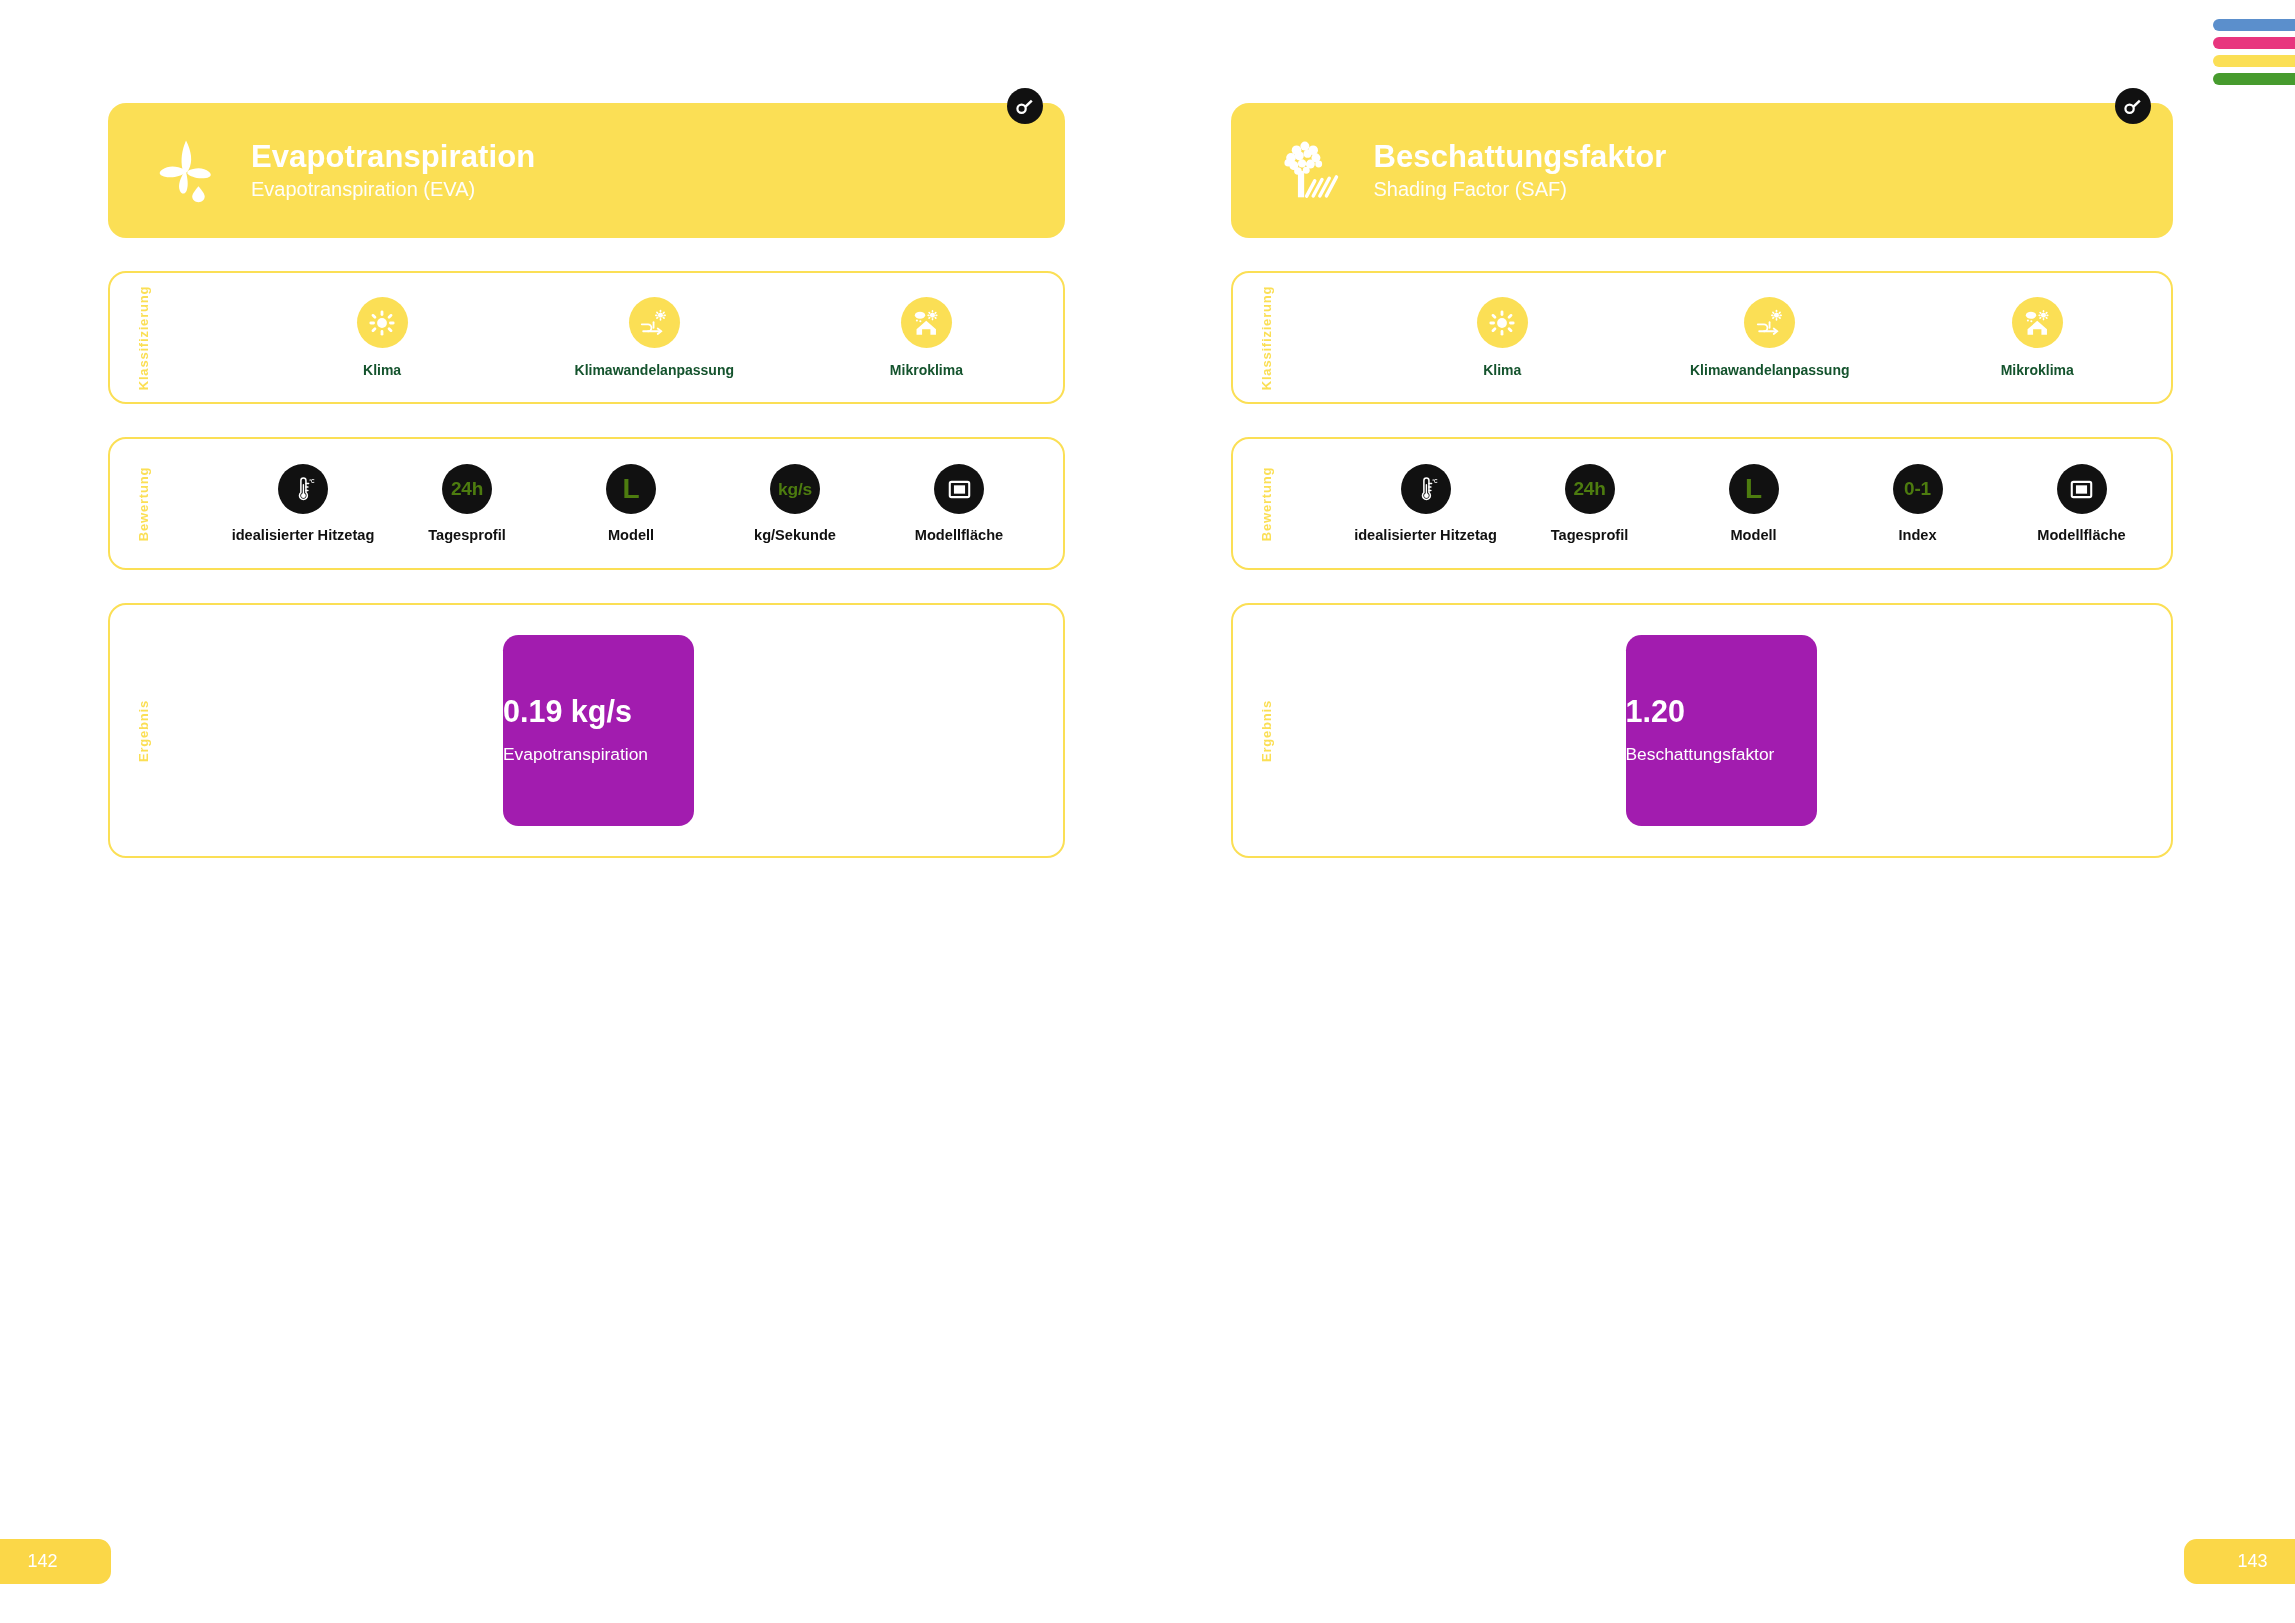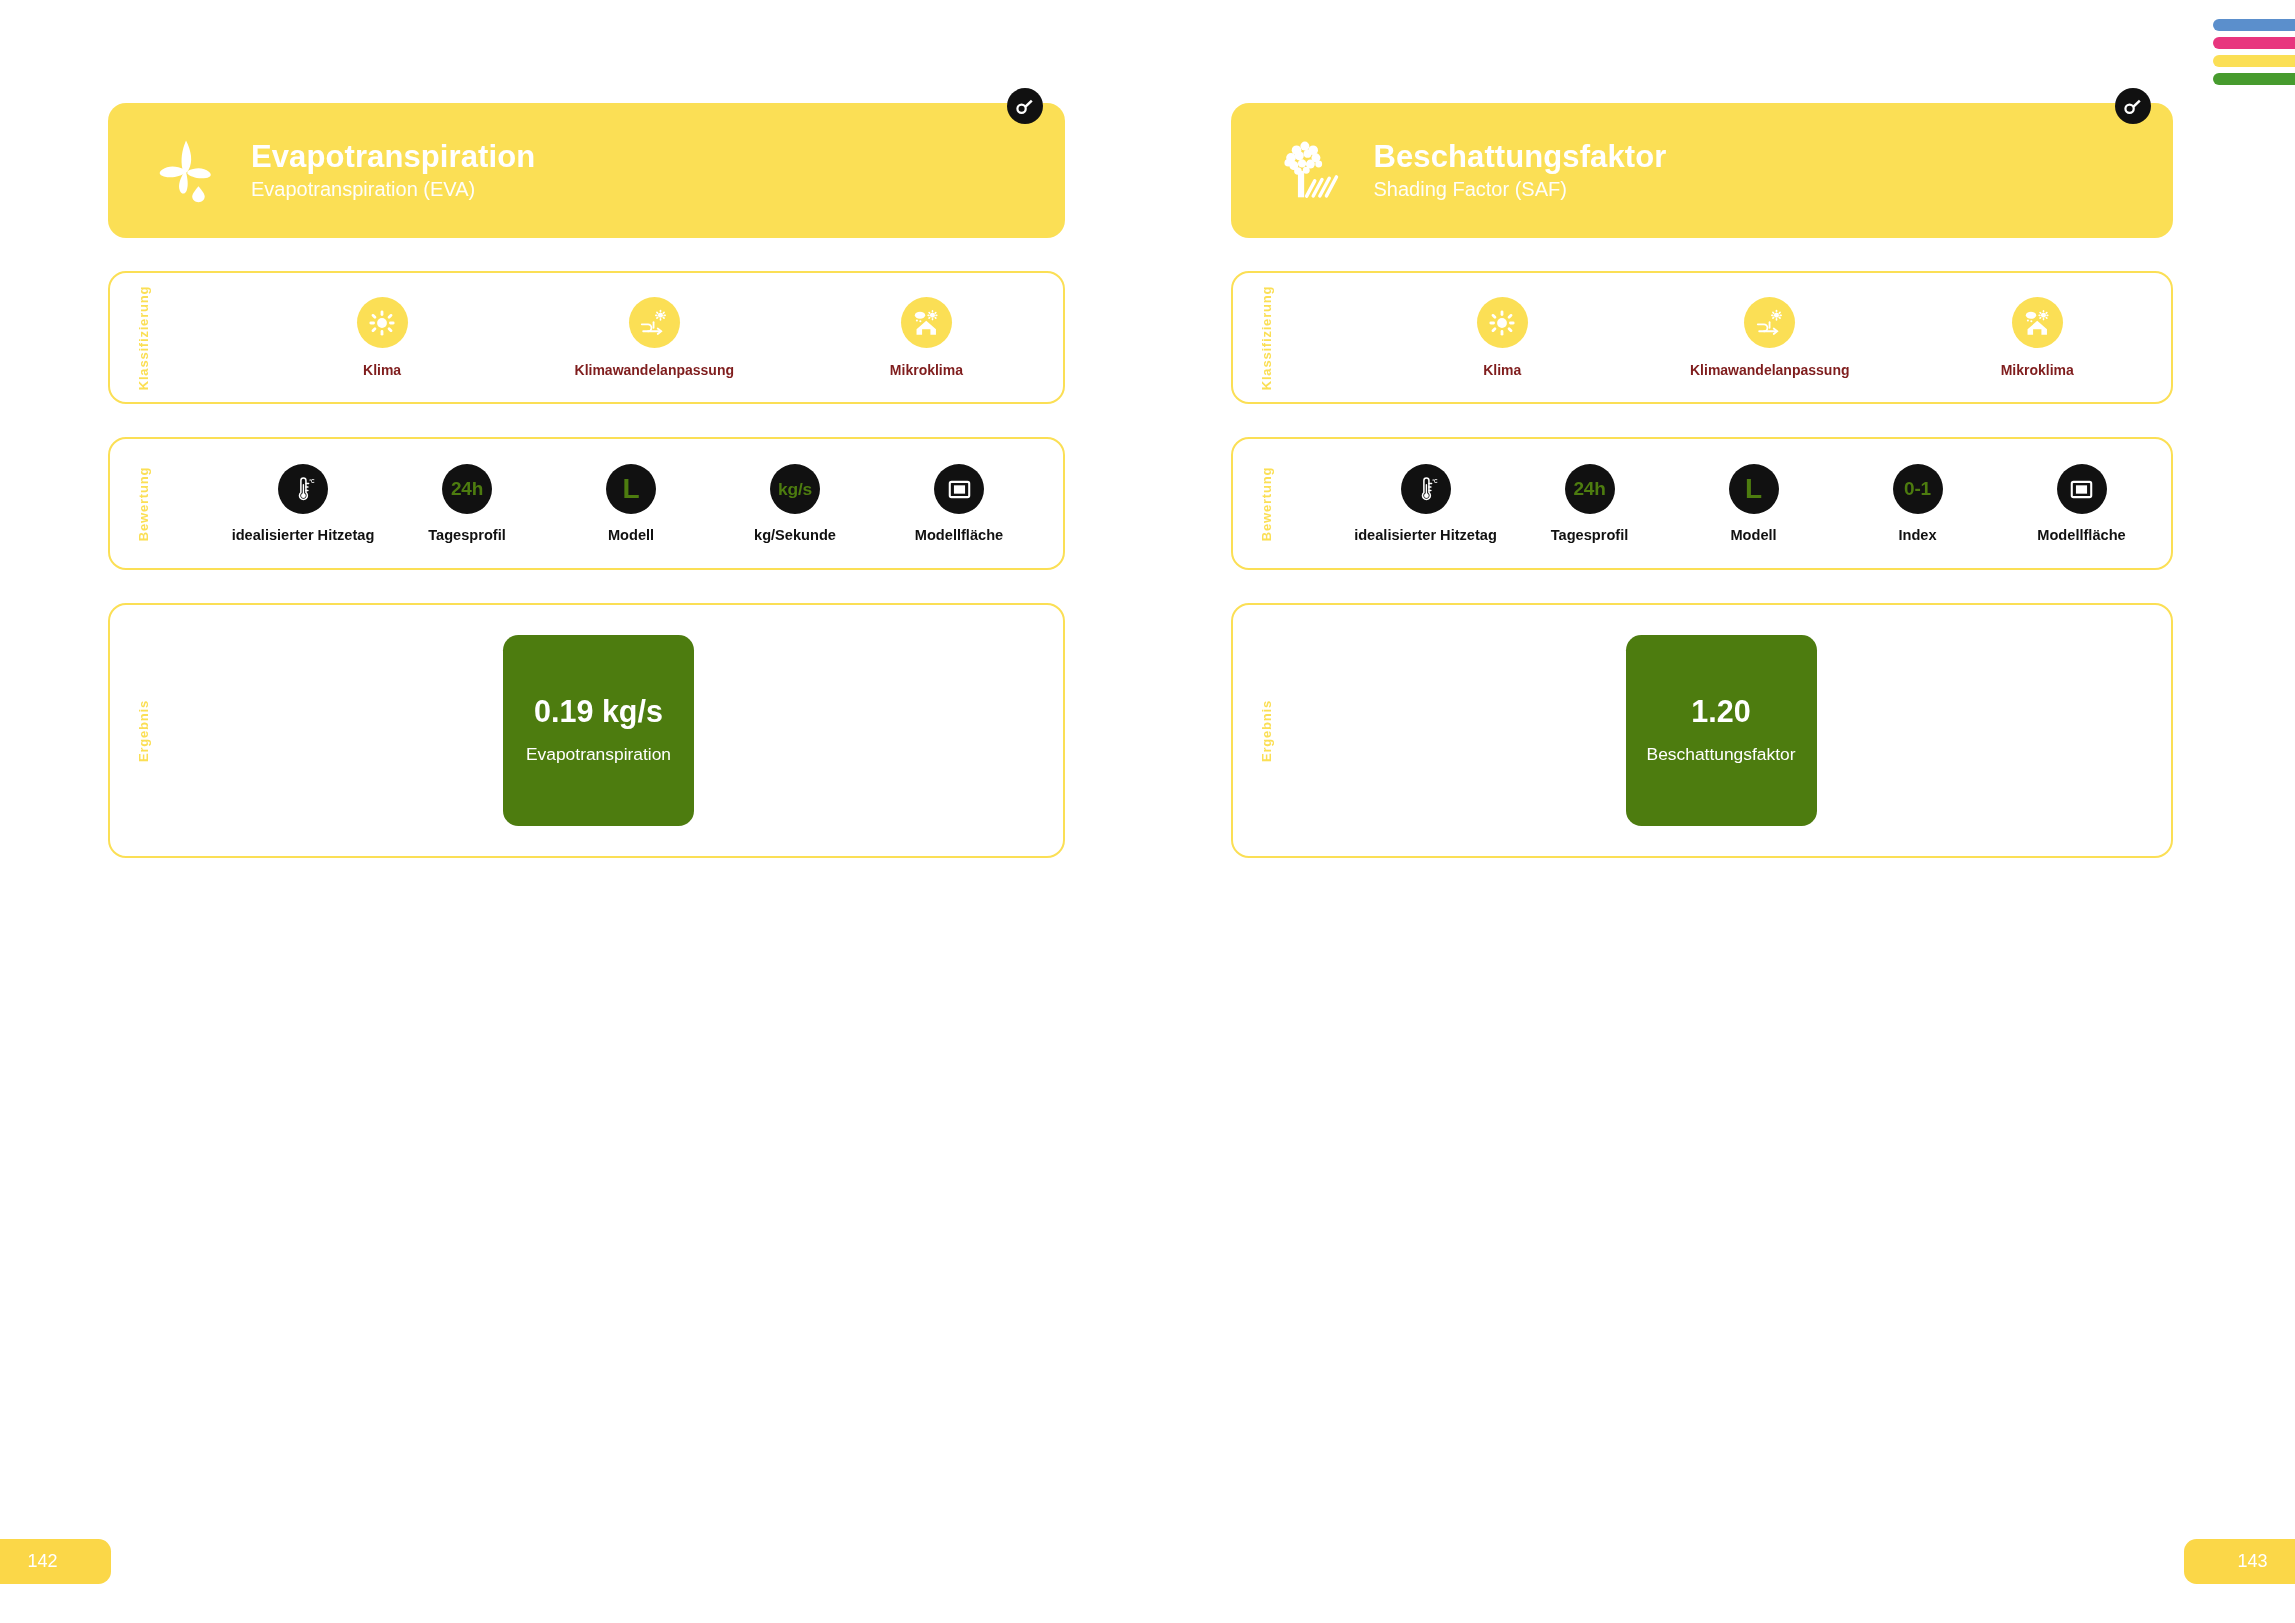--- a/index.html
+++ b/index.html
@@ -149,21 +149,21 @@
     border-radius: 50%;
     background: #FBDF55;
     display: flex;
     align-items: center;
     justify-content: center;
   }
   .class-caption {
     margin-top: 14px;
     font-size: 14px;
     font-weight: bold;
-    color: #7f1d1d;
+    color: #14532d;
     white-space: nowrap;
   }
 
   
   .rate-row {
     display: flex;
     align-items: center;
     width: 100%;
     padding-left: 111px;
     box-sizing: border-box;
@@ -201,25 +201,25 @@
     display: flex;
     align-items: center;
     justify-content: flex-start;
     width: 100%;
     padding-left: 136px;
     box-sizing: border-box;
   }
   .result-tile {
     width: 191px;
     height: 191px;
-    background: #4d7c0f;
+    background: #a21caf;
     border-radius: 15.3px;
     display: flex;
     flex-direction: column;
-    align-items: center;
+    align-items: flex-start;
     justify-content: center;
     margin-left: 257px;
   }
   .page.right .result-tile { margin-left: 257px; }
   .result-value {
     font-size: 30.5px;
     font-weight: bold;
     color: #ffffff;
     line-height: 1;
   }

